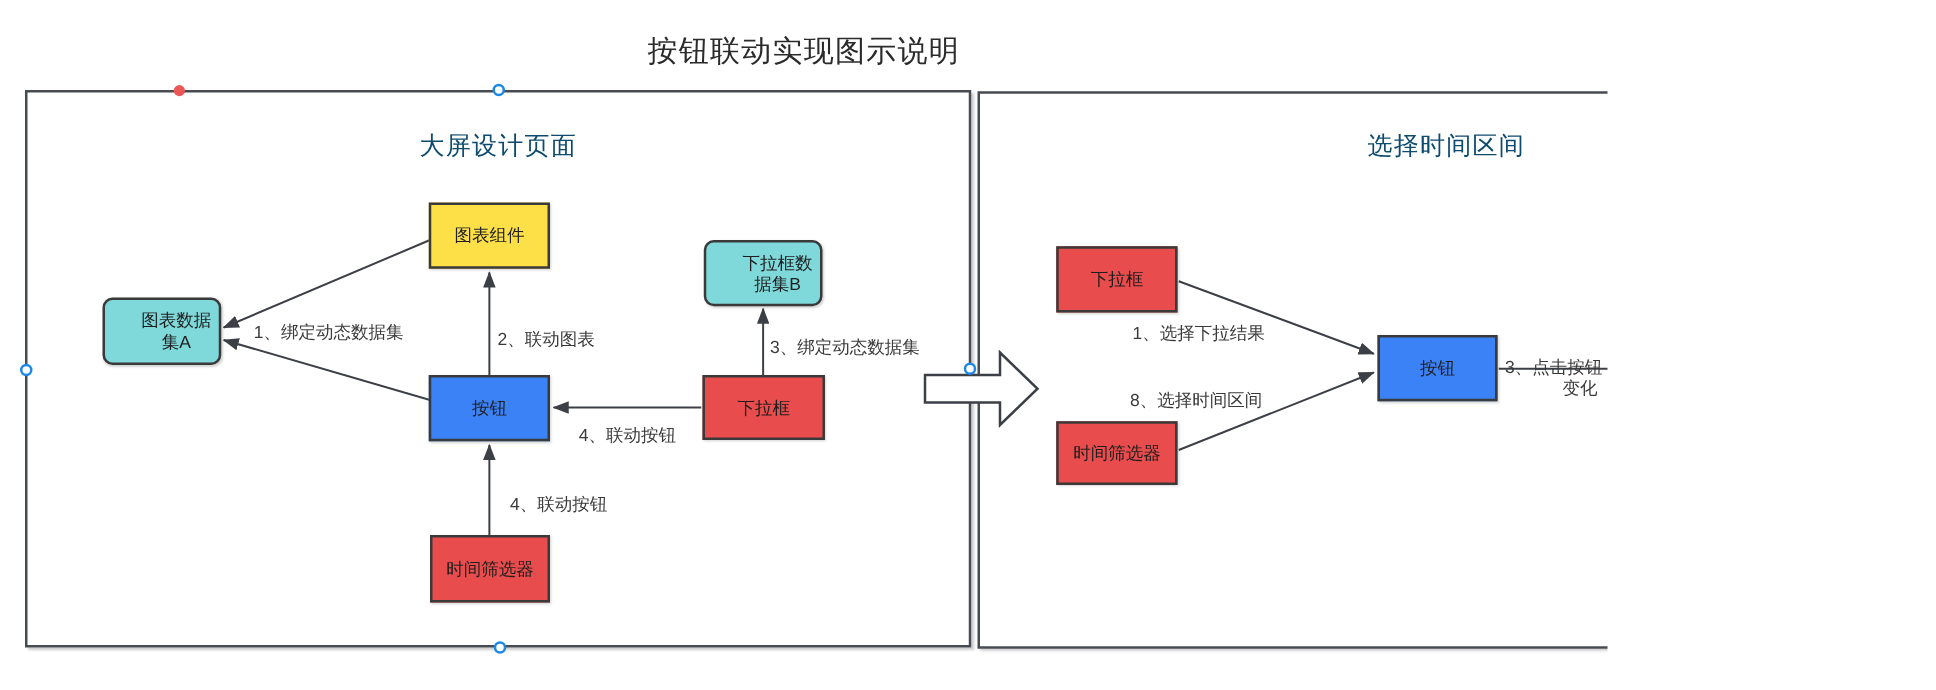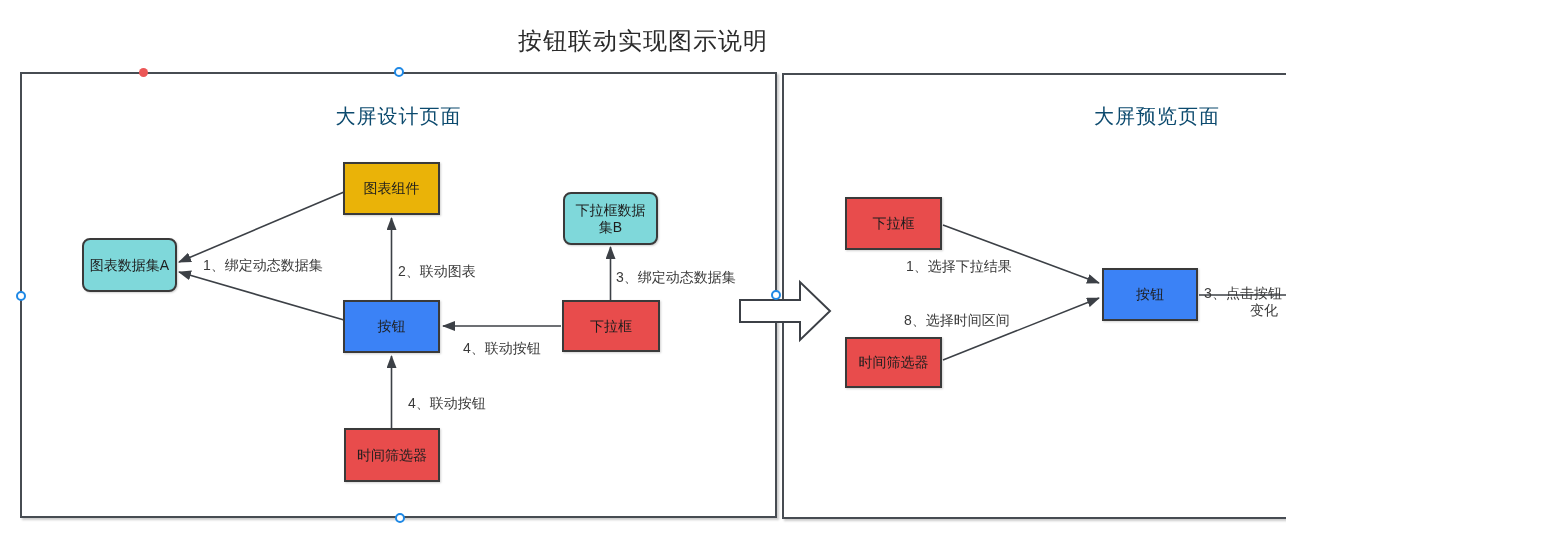--- a/index.html
+++ b/index.html
@@ -14,22 +14,22 @@
   .panel-design{left:20px;top:72px;width:757px;height:446px;}
   .panel-preview{left:782px;top:73px;width:750px;height:446px;}
 
   .panel-title{position:absolute;text-align:center;font-size:20px;color:#0c4a6e;letter-spacing:1px;}
   .panel-title-design{left:20px;top:103px;width:757px;}
   .panel-title-preview{left:782px;top:103px;width:750px;}
 
   .node{position:absolute;display:flex;align-items:center;justify-content:center;
     border:2px solid #3a3a3a;box-sizing:border-box;font-size:14px;color:#1e1e1e;
     text-align:center;line-height:17px;box-shadow:1px 1px 2px rgba(0,0,0,.18);}
-  .node-orange{background:#eab308;}
-  .node-cyan{background:#7fd8da;border-radius:8px;}
+  .node-orange{background:#fde047;}
+  .node-cyan{background:#7fd8da;border-radius:8px;padding-left:23px;}
   .node-salmon{background:#3b82f6;}
   .node-red{background:#e84c4c;}
 
   .edge-label{position:absolute;font-size:14px;color:#3a3a3a;line-height:17px;white-space:nowrap;}
   .edge-label.wrap{white-space:normal;text-align:center;}
 
   .overlay{position:absolute;left:0;top:0;width:1549px;height:552px;pointer-events:none;}
 
   .handle{position:absolute;border-radius:50%;box-sizing:border-box;}
   .handle-blue{width:10px;height:10px;background:#ffffff;border:2px solid #1e88e5;}
@@ -39,21 +39,21 @@
 <body>
 
 <div class="canvas">
 
   <div class="main-title">按钮联动实现图示说明</div>
 
   <div class="panel panel-design"></div>
   <div class="panel panel-preview"></div>
 
   <div class="panel-title panel-title-design">大屏设计页面</div>
-  <div class="panel-title panel-title-preview">大屏预览页面</div>
+  <div class="panel-title panel-title-preview">选择时间区间</div>
 
   <svg class="overlay" width="1549" height="552" viewBox="0 0 1549 552" xmlns="http://www.w3.org/2000/svg">
     <defs>
       <marker id="arrow" markerUnits="userSpaceOnUse" markerWidth="13" markerHeight="10" refX="12" refY="5" orient="auto">
         <path d="M0,0 L13,5 L0,10 Z" fill="#3c4046"></path>
       </marker>
     </defs>
 
     <line x1="344" y1="192" x2="179" y2="262" stroke="#3c4046" stroke-width="1.6" marker-end="url(#arrow)"></line>
     <line x1="344" y1="320" x2="179" y2="272" stroke="#3c4046" stroke-width="1.6" marker-end="url(#arrow)"></line>

